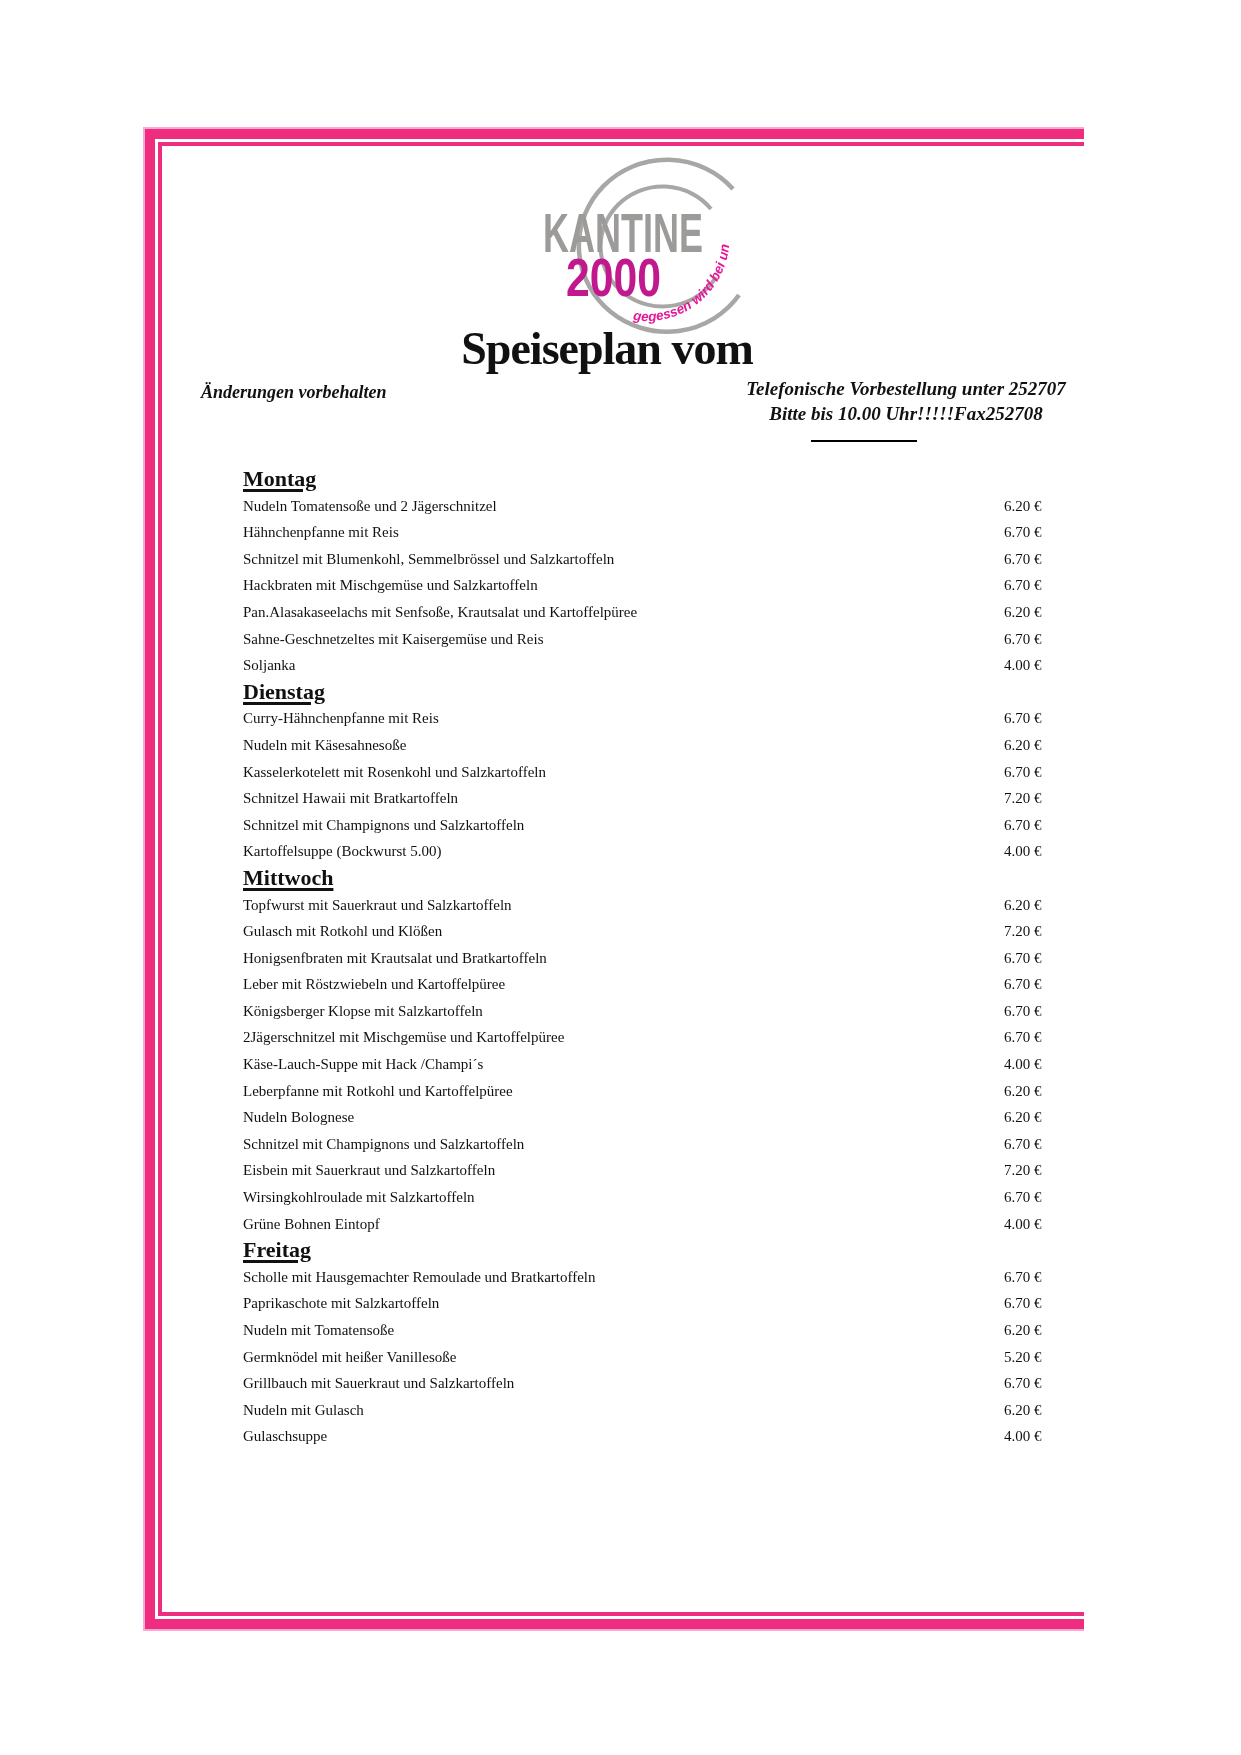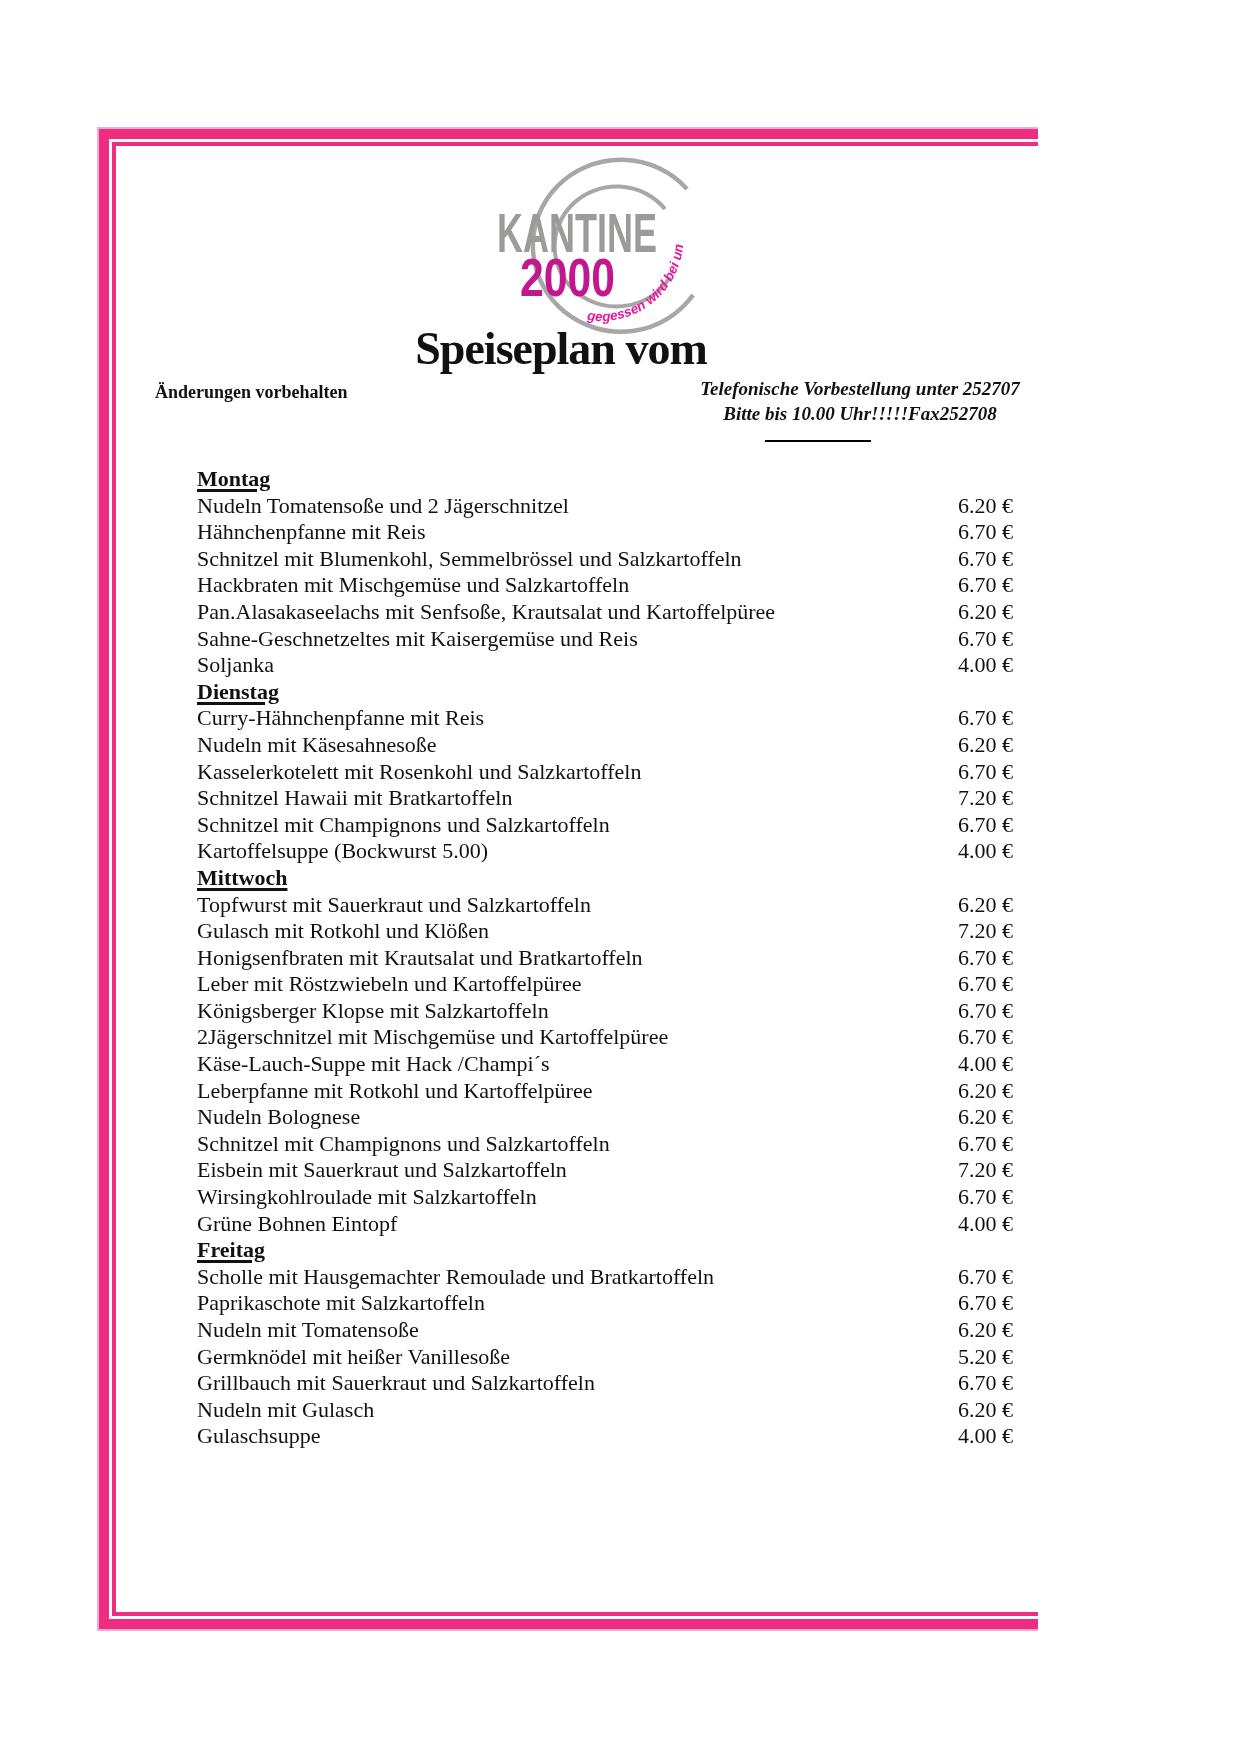--- a/index.html
+++ b/index.html
@@ -3,20 +3,21 @@
 <meta charset="utf-8">
 <style>
   html,body{margin:0;padding:0;background:#ffffff;}
   .page{
     position:relative;
     width:1038px;height:1755px;
     background:#ffffff;
     font-family:"Liberation Serif", serif;
     color:#111;
     overflow:hidden;
+    margin-left:46px;
   }
   
   .frame-outer{
     position:absolute;left:97px;top:127px;width:1051px;height:1504px;
     box-sizing:border-box;border:2px solid #f9a8d2;
   }
   .frame-band{width:100%;height:100%;box-sizing:border-box;border:10px solid #ee2d80;}
   .frame-gap{width:100%;height:100%;box-sizing:border-box;border:3px solid #ffffff;}
   .frame-inner{width:100%;height:100%;box-sizing:border-box;border:4px solid #ee2d80;background:#fff;}
 
@@ -25,34 +26,34 @@
 
   .title-row{
     position:absolute;left:140px;top:322px;width:842px;
     display:flex;justify-content:center;align-items:baseline;
   }
   .title, .date-range{
     font-size:46px;font-weight:bold;letter-spacing:-1px;white-space:nowrap;
   }
   .note-left{
     position:absolute;left:155px;top:382px;
-    font-size:18px;font-weight:bold;
+    font-size:18px;font-weight:bold;font-style:italic;
   }
   .notes-right{
     position:absolute;left:630px;top:376px;width:460px;
     text-align:center;font-size:19px;font-weight:bold;font-style:italic;line-height:25px;
   }
   .underlined{border-bottom:2px solid #000;padding-bottom:16px;}
 
   .menu{position:absolute;left:197px;top:466px;width:818px;}
   .day-header{
     font-size:22px;font-weight:bold;line-height:26.6px;
     text-decoration:underline;text-decoration-thickness:2.5px;text-underline-offset:3px;
   }
-  .menu-row{display:flex;line-height:26.6px;font-size:22px;}
+  .menu-row{display:flex;line-height:26.6px;font-size:15px;}
   .item-name{flex:0 0 761px;white-space:nowrap;}
   .item-price{white-space:nowrap;}
 </style>
 </head>
 <body>
 
 <div class="page">
 
   <div class="frame-outer">
     <div class="frame-band">

